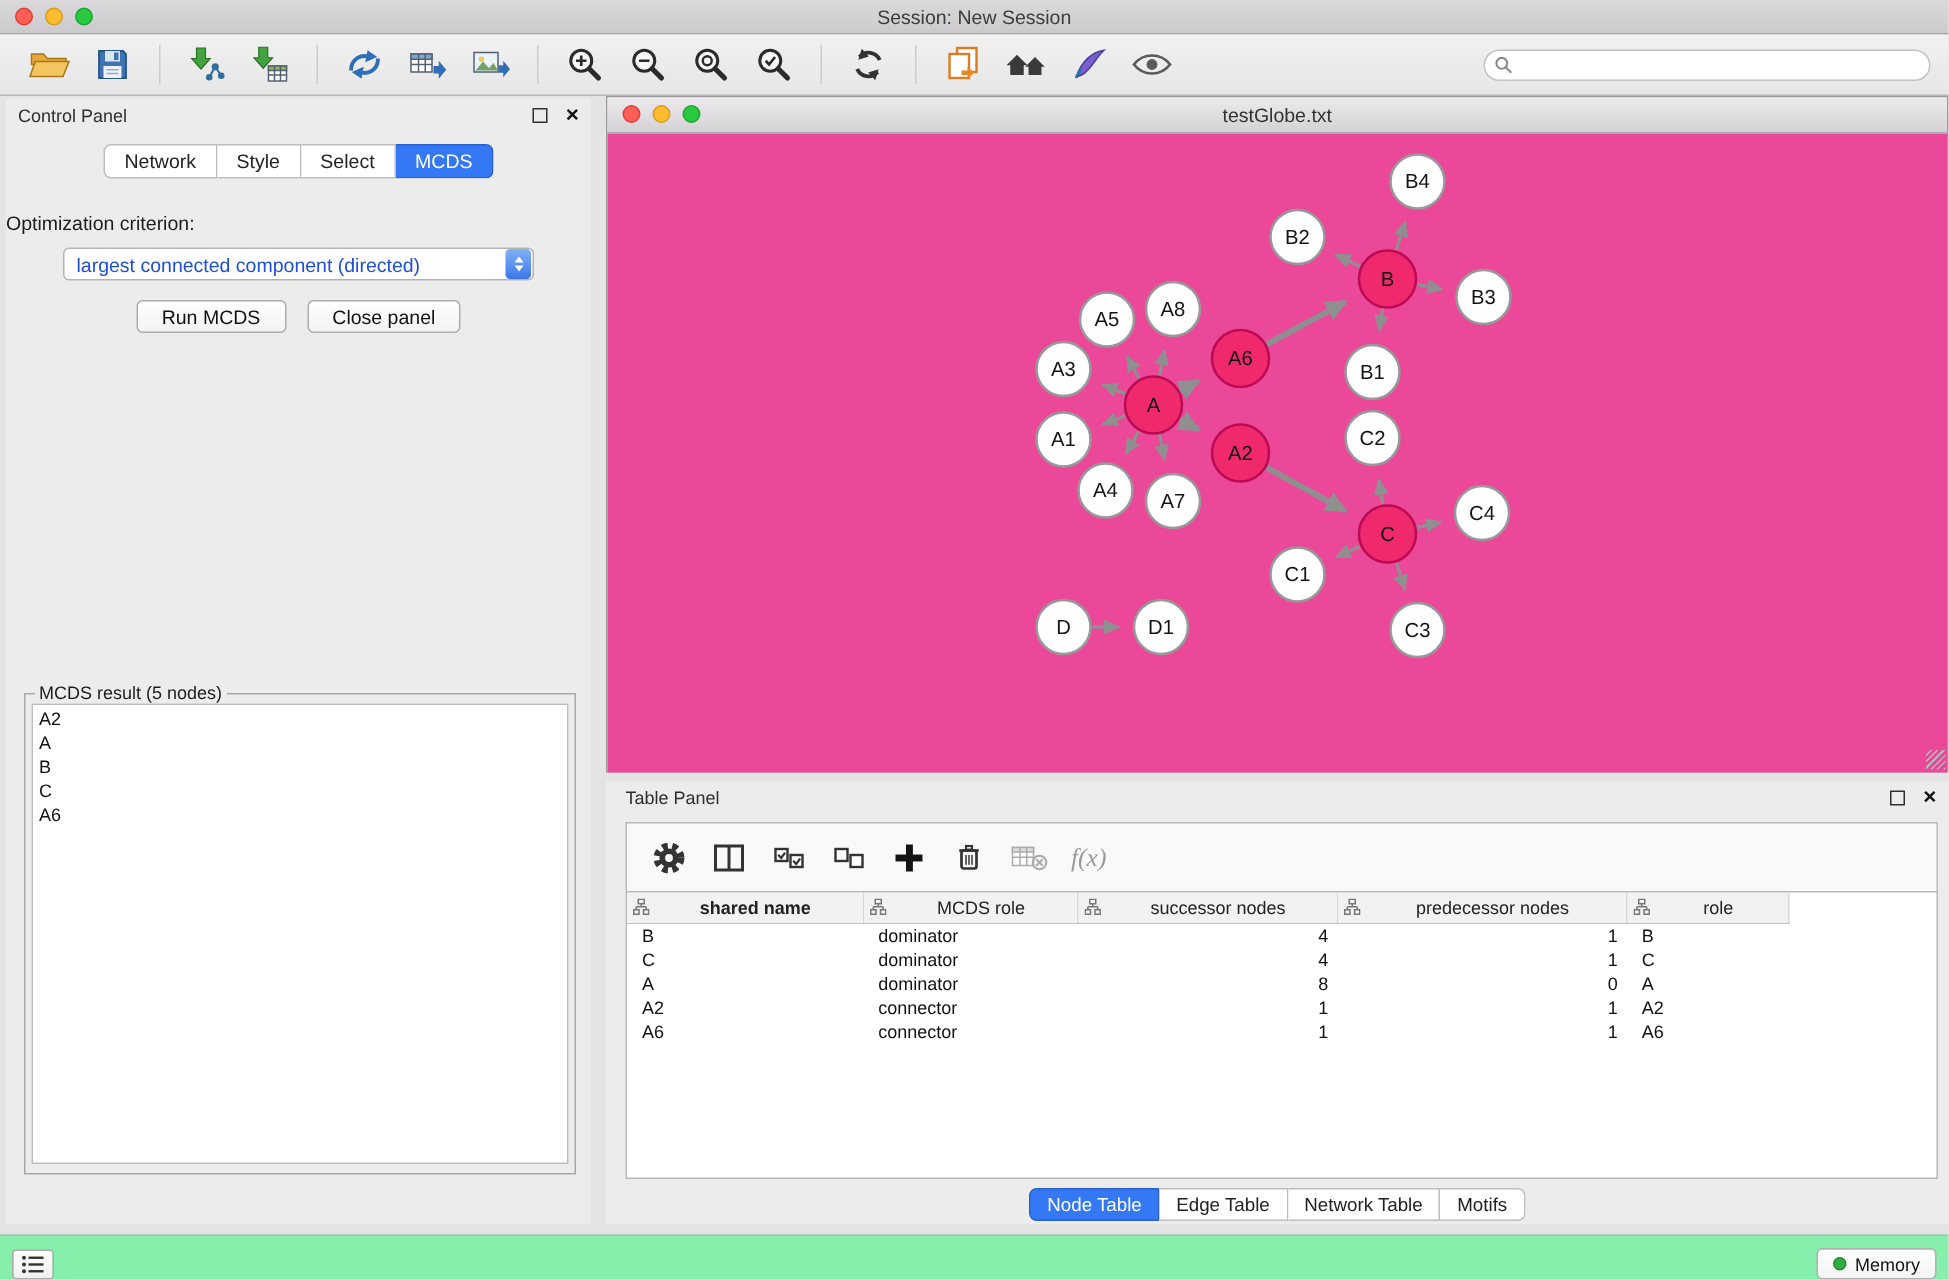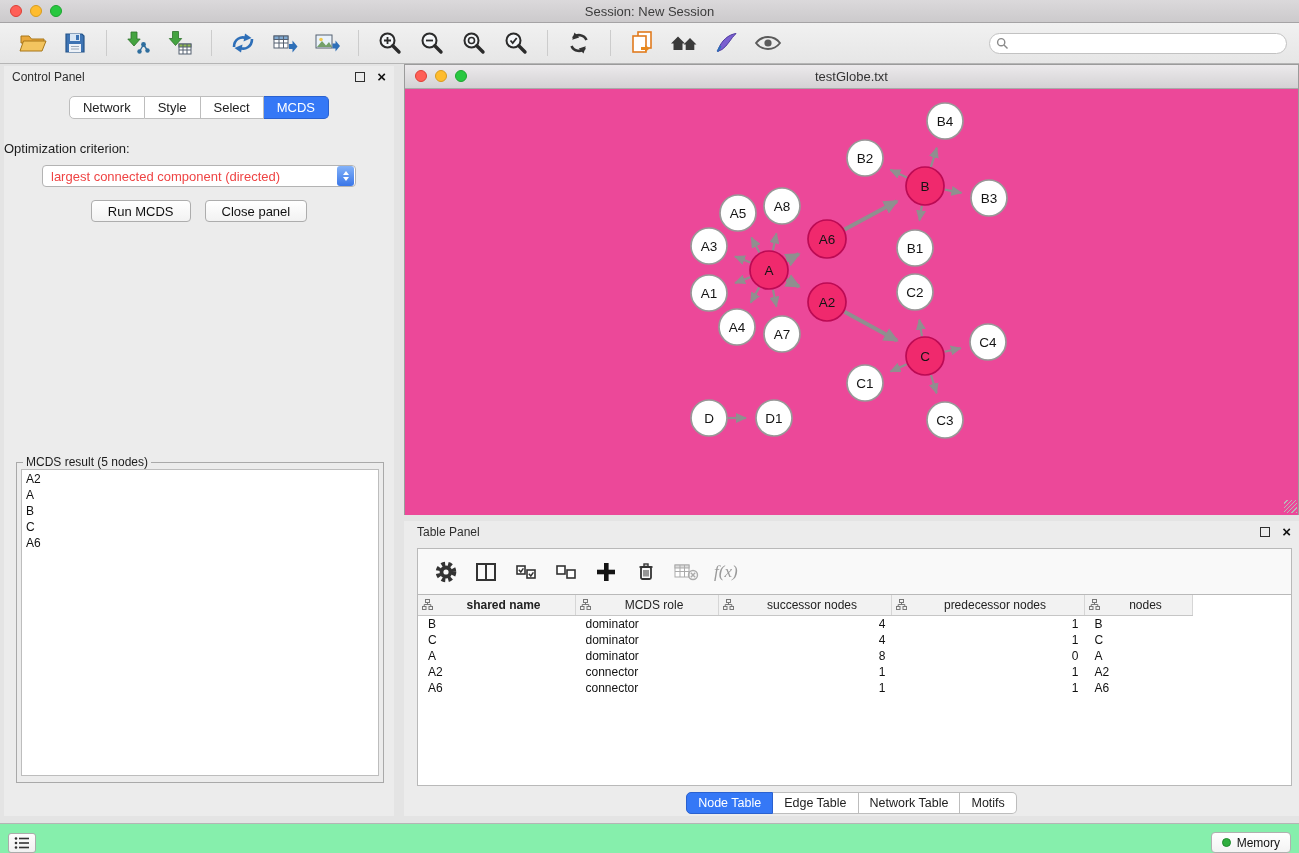--- a/index.html
+++ b/index.html
@@ -32,21 +32,21 @@
 
   
   .control-panel{position:absolute;left:4px;top:66px;width:390px;height:750px;background:#ececec}
   .seg-tabs{display:flex;justify-content:center;margin-top:8px}
   .seg{font-size:13px;padding:3px 13px;background:#ffffff;border:1px solid #bdbdbd;border-left:none;color:#222}
   .seg:first-child{border-left:1px solid #bdbdbd;border-radius:5px 0 0 5px}
   .seg:last-child{border-radius:0 5px 5px 0}
   .seg.active{background:#3578f6;border-color:#2a61cf;color:#ffffff}
   .opt-label{text-align:left;font-size:13px;color:#1c1c1c;margin-top:22px}
   .dropdown{margin:9px auto 0;width:314px;height:22px;background:#ffffff;border:1px solid #b3b3b3;border-radius:4px;display:flex;align-items:center;box-sizing:border-box;padding-left:8px}
-  .dropdown .dd-value{flex:1;font-size:13px;color:#ef4444;white-space:nowrap;overflow:hidden}
+  .dropdown .dd-value{flex:1;font-size:13px;color:#1d4ed8;white-space:nowrap;overflow:hidden}
   .stepper{width:17px;height:20px;margin-right:1px;border-radius:3px;background:linear-gradient(#83b2f9,#3a76e8);display:flex;flex-direction:column;align-items:center;justify-content:center;gap:2px}
   .tri-up{width:0;height:0;border-left:3.5px solid transparent;border-right:3.5px solid transparent;border-bottom:4px solid #fff}
   .tri-down{width:0;height:0;border-left:3.5px solid transparent;border-right:3.5px solid transparent;border-top:4px solid #fff}
   .btn-row{display:flex;justify-content:center;gap:14px;margin-top:13px}
   .mac-btn{font-family:"Liberation Sans",sans-serif;font-size:13px;color:#111;background:linear-gradient(#ffffff,#f2f2f2);border:1px solid #adadad;border-radius:4px;height:22px;padding:0 16px}
   .result-fieldset{position:absolute;left:12px;right:10px;top:389px;height:328px;border:1px solid #a9a9a9;margin:0;padding:0 4px 6px 4px;box-sizing:border-box}
   .result-fieldset legend{font-size:12px;color:#1c1c1c;padding:0 3px;margin-left:2px}
   .result-list{width:100%;height:100%;background:#ffffff;border:1px solid #bdbdbd;box-sizing:border-box;overflow:auto;padding-top:1px}
   .result-item{font-size:12px;color:#111;line-height:16px;padding-left:4px}
 
@@ -490,21 +490,21 @@
                   <rect x="3.5" y="0.5" width="4" height="3" fill="none" stroke="#777"></rect>
                   <rect x="0.5" y="7.5" width="3.5" height="3" fill="none" stroke="#777"></rect>
                   <rect x="7" y="7.5" width="3.5" height="3" fill="none" stroke="#777"></rect>
                   <path d="M5.5 3.5 v2 M2.2 5.5 v2 M8.8 5.5 v2 M2.2 5.5 h6.6" fill="none" stroke="#777"></path>
                 </svg></span><span>predecessor nodes</span></th>
             <th style="width: 85px;"><span class="col-icon"><svg width="11" height="11" viewBox="0 0 11 11">
                   <rect x="3.5" y="0.5" width="4" height="3" fill="none" stroke="#777"></rect>
                   <rect x="0.5" y="7.5" width="3.5" height="3" fill="none" stroke="#777"></rect>
                   <rect x="7" y="7.5" width="3.5" height="3" fill="none" stroke="#777"></rect>
                   <path d="M5.5 3.5 v2 M2.2 5.5 v2 M8.8 5.5 v2 M2.2 5.5 h6.6" fill="none" stroke="#777"></path>
-                </svg></span><span>nodes</span></th>
+                </svg></span><span>role</span></th>
           </tr>
         </thead>
       <tbody id="table-body">
           <tr>
             <td style="text-align: left;">B</td>
             <td style="text-align: left;">dominator</td>
             <td style="text-align: right;">4</td>
             <td style="text-align: right;">1</td>
             <td style="text-align: left;">B</td>
           </tr>

